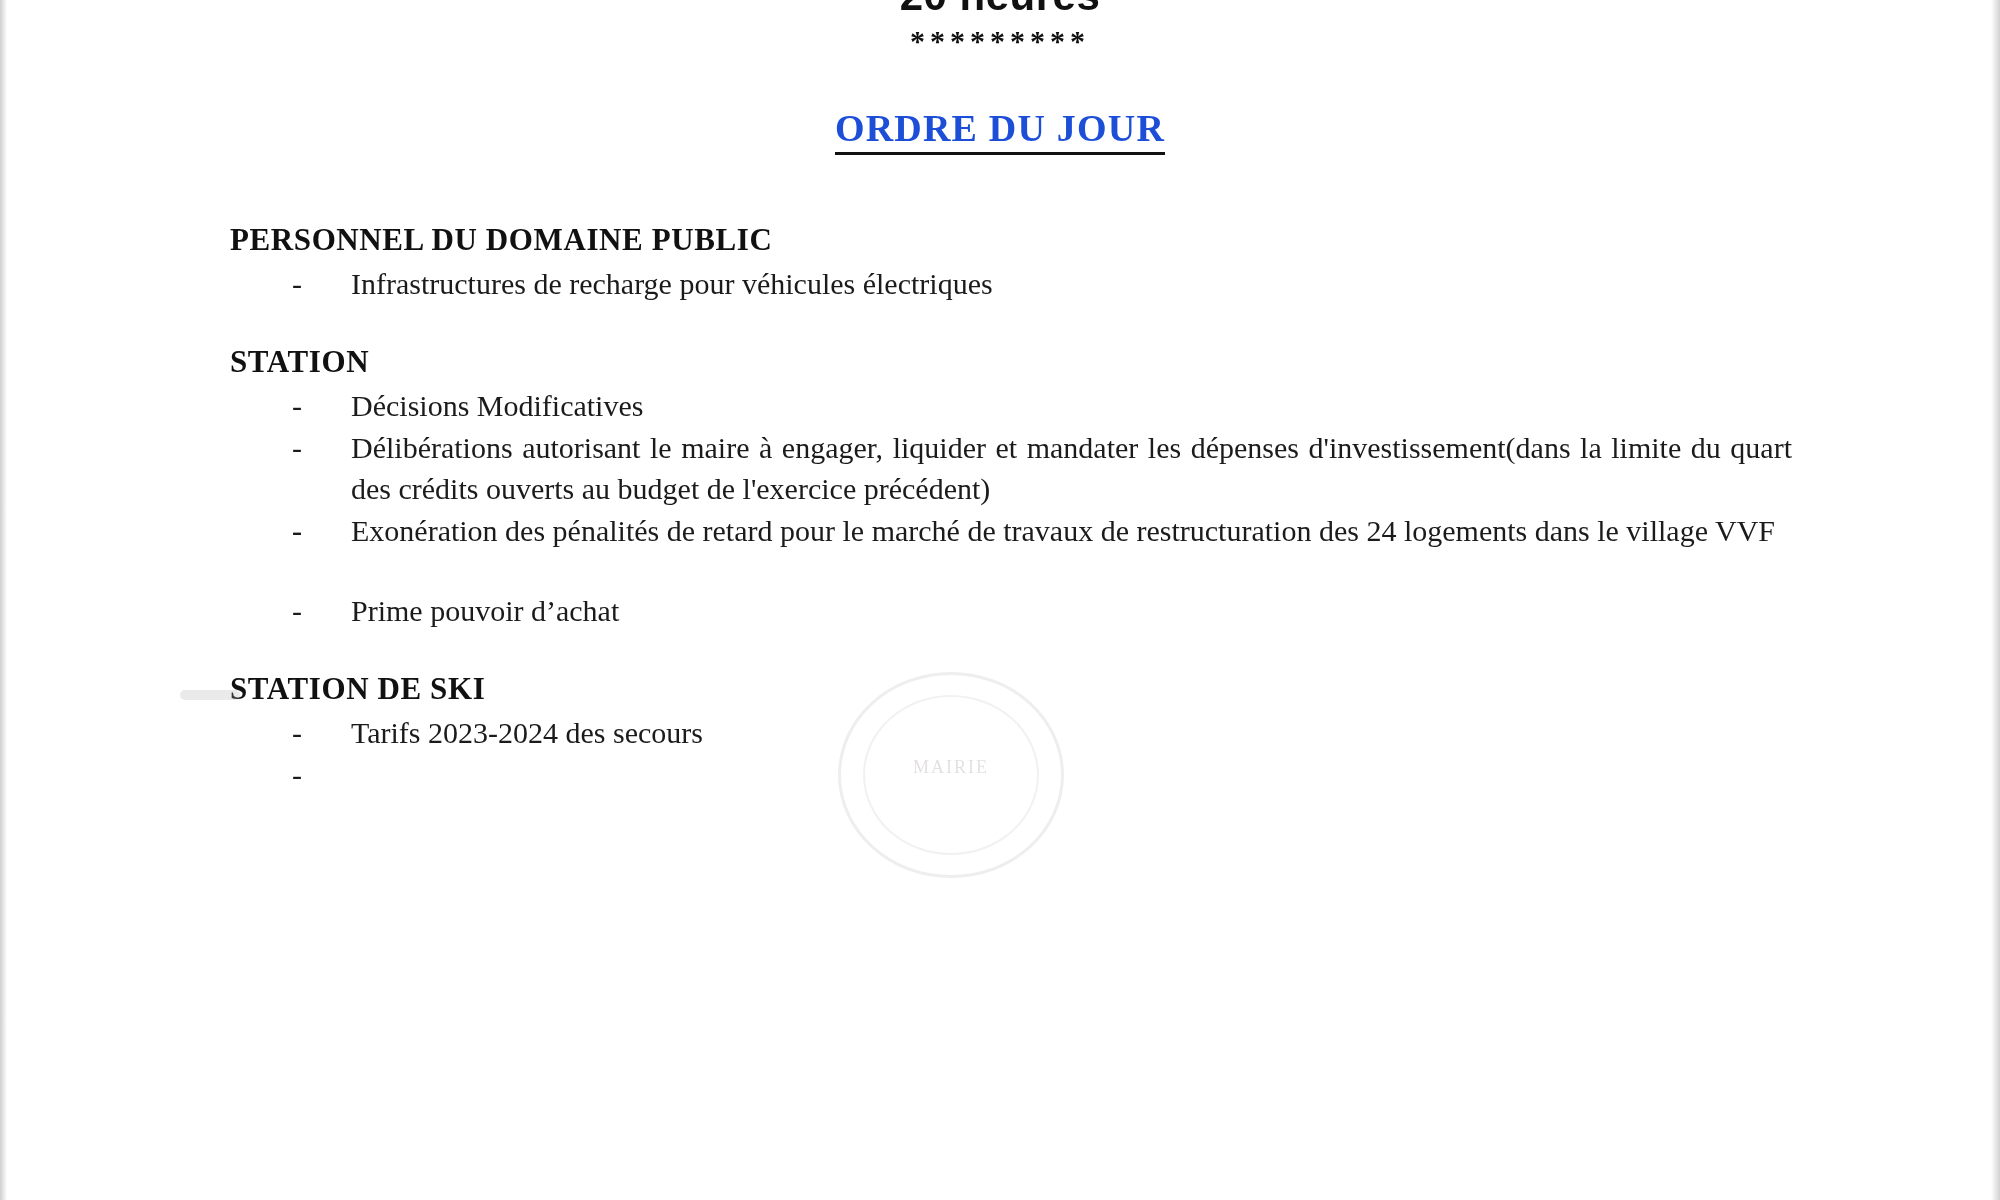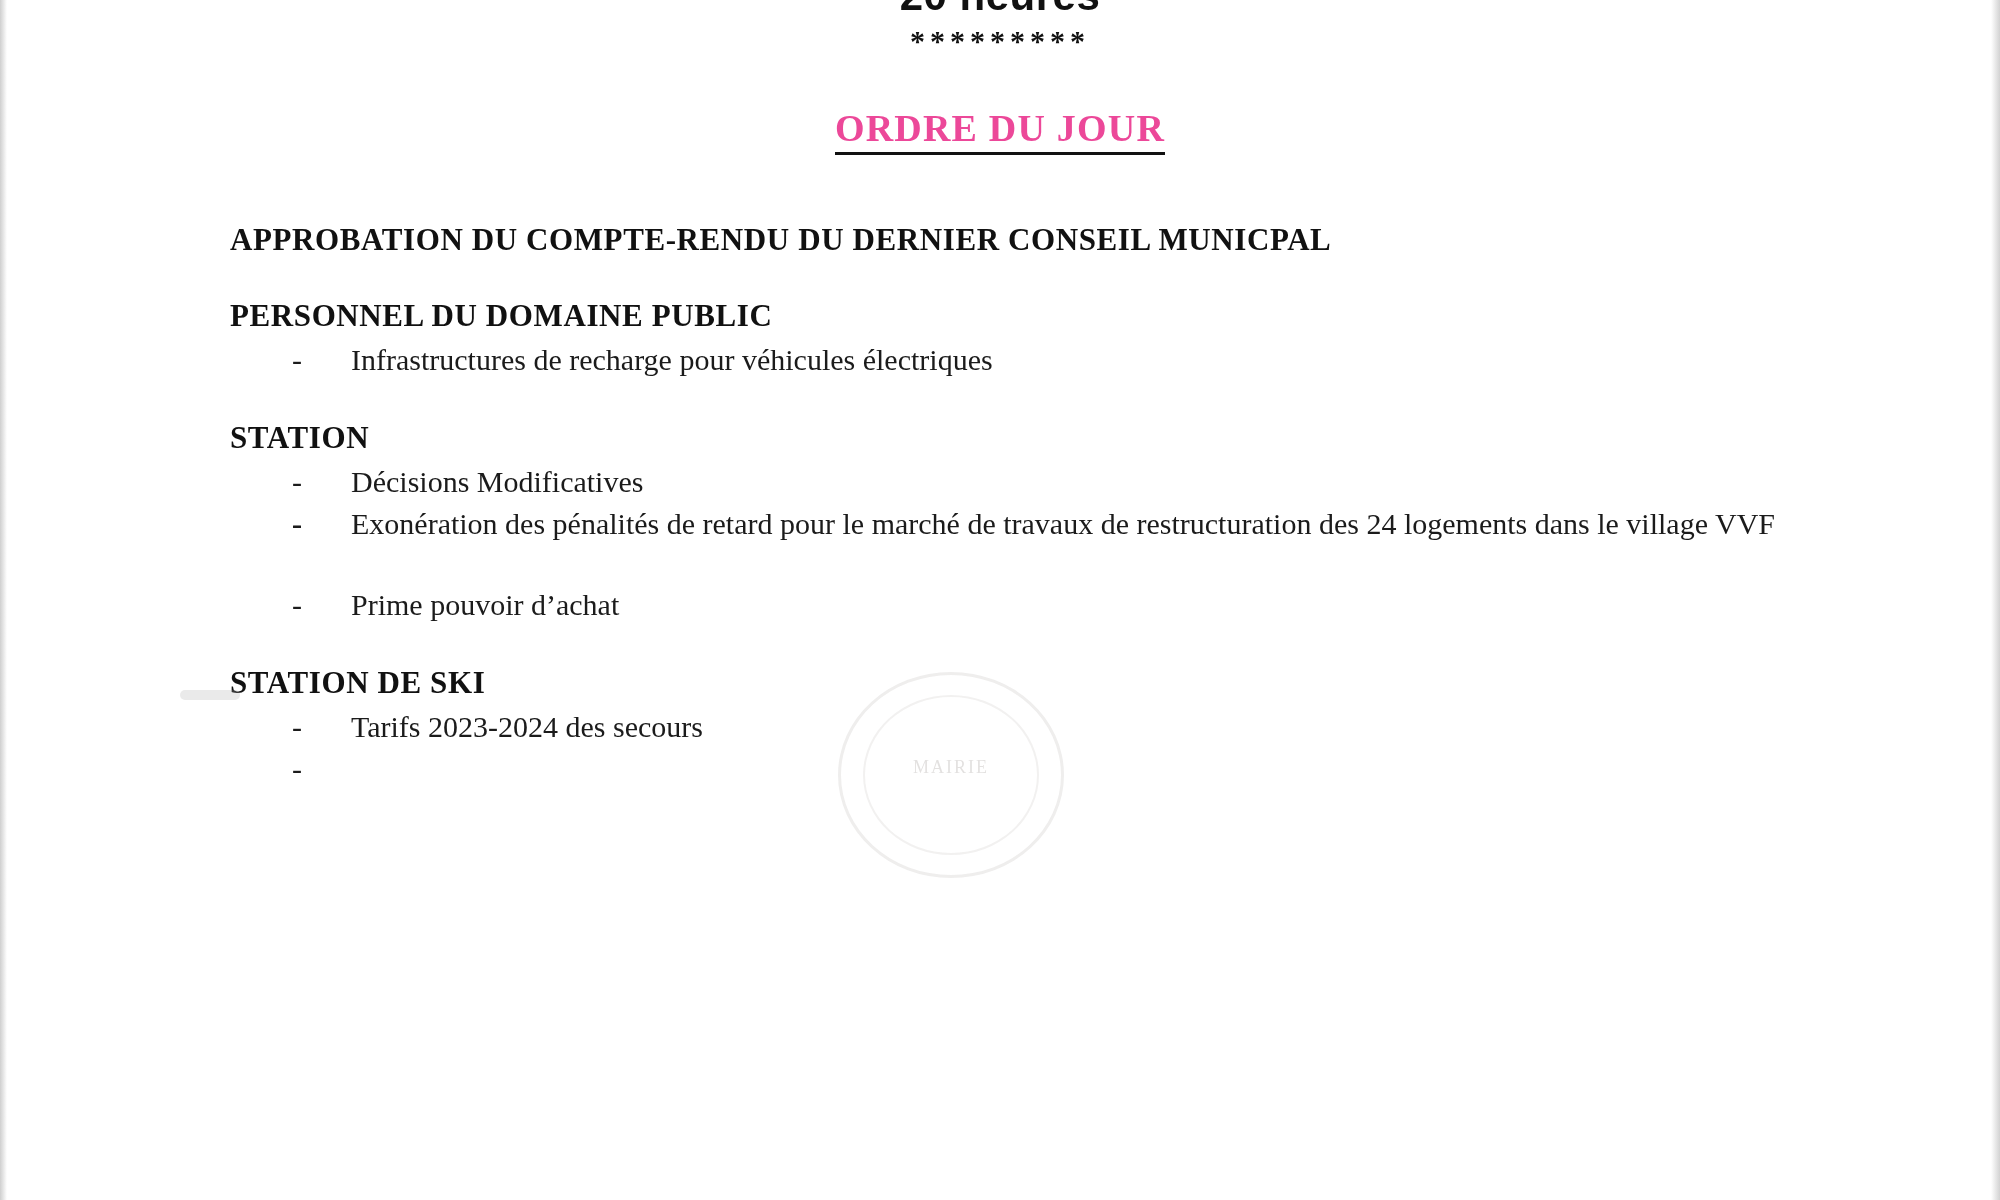--- a/index.html
+++ b/index.html
@@ -60,21 +60,21 @@
     color: #111;
     margin-top: 8px;
   }
   .doc-title {
     text-align: center;
     font-family: "Liberation Serif", serif;
     font-weight: bold;
     font-size: 38px;
     letter-spacing: 1.2px;
     margin-top: 48px;
-    color: #ec4899;
+    color: #1d4ed8;
   }
   .doc-title span {
     border-bottom: 3px solid #111;
     padding-bottom: 3px;
   }
   .body-block {
     margin-top: 72px;
     padding-left: 230px;
     padding-right: 208px;
   }
@@ -171,36 +171,33 @@
   <div class="content">
 
     <div class="time-line">20 heures</div>
 
     <div class="stars">*********</div>
 
     <div class="doc-title"><span>ORDRE DU JOUR</span></div>
 
     <div class="body-block">
 
-      <div class="section spaced-top">
-        <div class="section-heading">APPROBATION DU COMPTE-RENDU DU DERNIER CONSEIL MUNICPAL</div>
-      </div>
 
       <div class="section spaced-top">
         <div class="section-heading">PERSONNEL DU DOMAINE PUBLIC</div>
         <ul class="items">
           <li><span class="dash">-</span><span>Infrastructures de recharge pour véhicules électriques</span></li>
         </ul>
       </div>
 
       <div class="section spaced-top">
         <div class="section-heading">STATION</div>
         <ul class="items">
           <li><span class="dash">-</span><span>Décisions Modificatives</span></li>
-          <li class="justify"><span class="dash">-</span></li>
+          <li class="justify"><span class="dash">-</span><span>Délibérations autorisant le maire à engager, liquider et mandater les dépenses d'investissement(dans la limite du quart des crédits ouverts au budget de l'exercice précédent)</span></li>
           <li><span class="dash">-</span></li>
           <li class="justify"><span class="dash">-</span><span>Exonération des pénalités de retard pour le marché de travaux de restructuration des 24 logements dans le village VVF</span></li>
         </ul>
       </div>
 
       <div class="section spaced-top">
         <ul class="items">
           <li><span class="dash">-</span><span>Prime pouvoir d’achat</span></li>
         </ul>
       </div>

